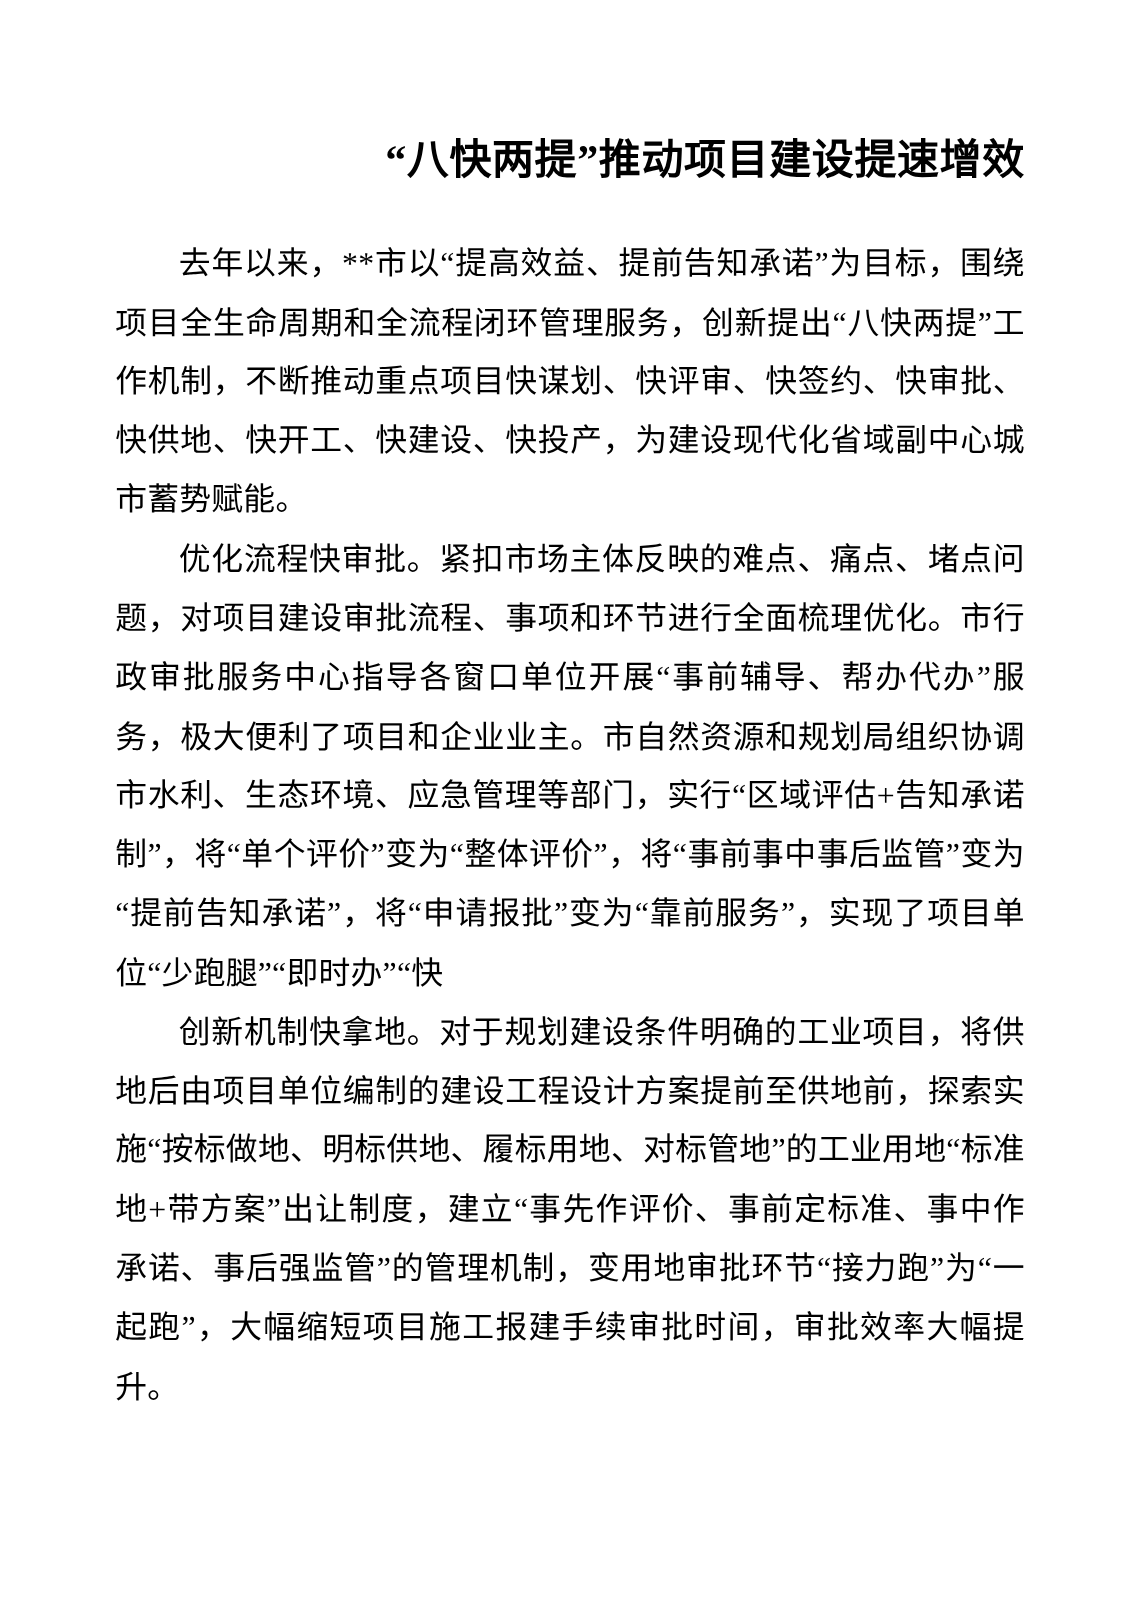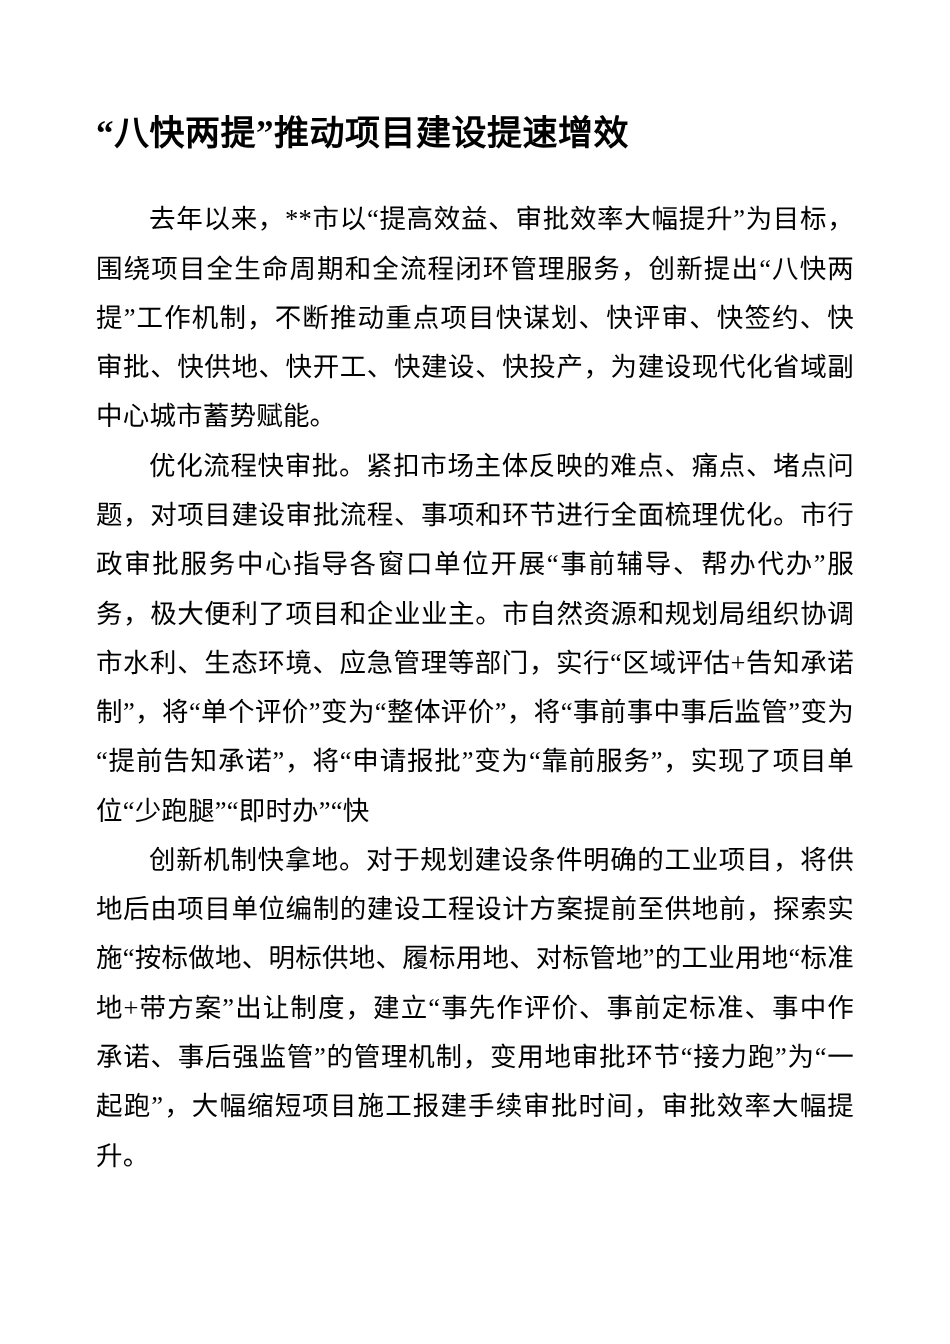--- a/index.html
+++ b/index.html
@@ -20,21 +20,21 @@
     box-sizing: border-box;
     padding: 110px 96px 60px 96px;
     background: #ffffff;
     position: relative;
   }
   .doc-title {
     font-family: "Liberation Serif", "DejaVu Serif", serif;
     font-weight: bold;
     font-size: 35px;
     line-height: 1.35;
-    text-align: left;
+    text-align: right;
     letter-spacing: 0.5px;
     margin: 0 0 38px 0;
     color: #000;
   }
   .doc-body {
     font-size: 26.5px;
     line-height: 1.86;
     text-align: justify;
     text-justify: inter-ideograph;
     letter-spacing: 0.2px;
@@ -45,17 +45,17 @@
     text-align: justify;
     text-justify: inter-ideograph;
   }
 </style>
 </head>
 <body>
 
 <div class="page">
   <h1 class="doc-title">“八快两提”推动项目建设提速增效</h1>
   <div class="doc-body">
-    <p class="para">去年以来，**市以“提高效益、审批效率大幅提升”为目标，围绕项目全生命周期和全流程闭环管理服务，创新提出“八快两提”工作机制，不断推动重点项目快谋划、快评审、快签约、快审批、快供地、快开工、快建设、快投产，为建设现代化省域副中心城市蓄势赋能。</p>
+    <p class="para">去年以来，**市以“提高效益、提前告知承诺”为目标，围绕项目全生命周期和全流程闭环管理服务，创新提出“八快两提”工作机制，不断推动重点项目快谋划、快评审、快签约、快审批、快供地、快开工、快建设、快投产，为建设现代化省域副中心城市蓄势赋能。</p>
     <p class="para">优化流程快审批。紧扣市场主体反映的难点、痛点、堵点问题，对项目建设审批流程、事项和环节进行全面梳理优化。市行政审批服务中心指导各窗口单位开展“事前辅导、帮办代办”服务，极大便利了项目和企业业主。市自然资源和规划局组织协调市水利、生态环境、应急管理等部门，实行“区域评估+告知承诺制”，将“单个评价”变为“整体评价”，将“事前事中事后监管”变为“提前告知承诺”，将“申请报批”变为“靠前服务”，实现了项目单位“少跑腿”“即时办”“快</p>
     <p class="para">创新机制快拿地。对于规划建设条件明确的工业项目，将供地后由项目单位编制的建设工程设计方案提前至供地前，探索实施“按标做地、明标供地、履标用地、对标管地”的工业用地“标准地+带方案”出让制度，建立“事先作评价、事前定标准、事中作承诺、事后强监管”的管理机制，变用地审批环节“接力跑”为“一起跑”，大幅缩短项目施工报建手续审批时间，审批效率大幅提升。</p>
   </div>
 </div>
 
 </body></html>

